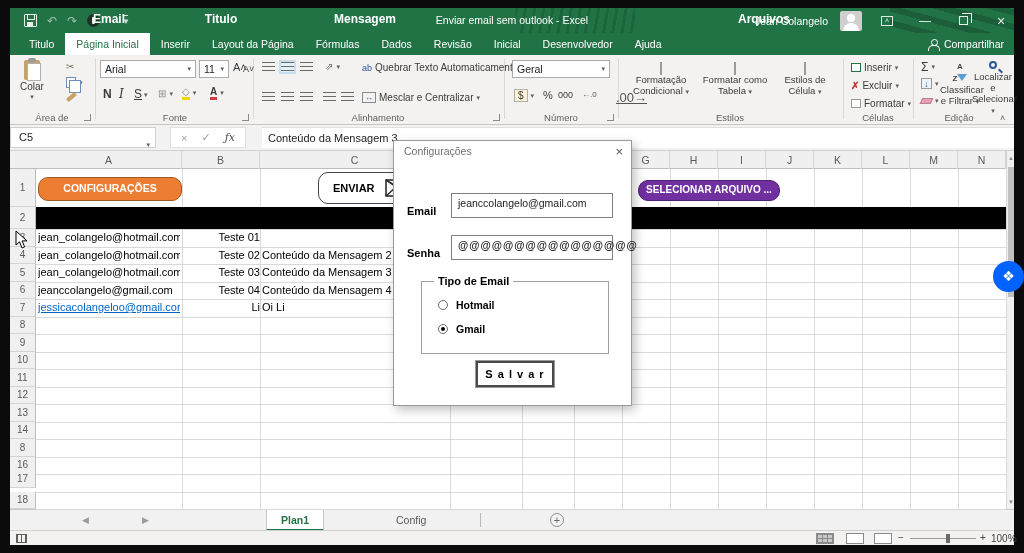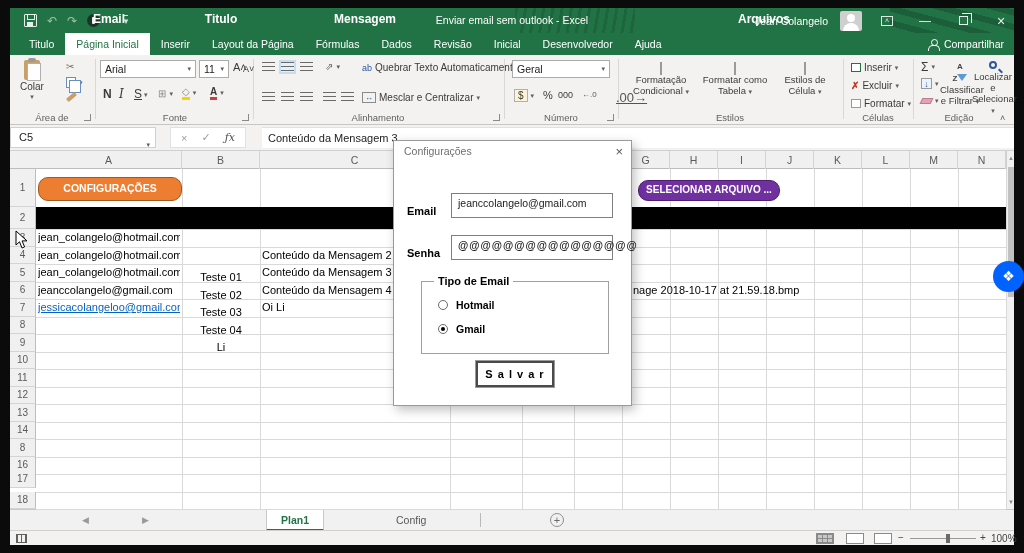--- a/index.html
+++ b/index.html
@@ -89,21 +89,21 @@
   #colhdrs { position:absolute; left:0; top:143px; width:1004px; height:18px; background:#f0f0f0; border-bottom:1px solid #bdbdbd; }
   .colhdr { position:absolute; top:0; height:18px; text-align:center; font-size:10.5px; color:#5a5a5a; line-height:18px; border-right:1px solid #d4d4d4; }
   .corner { position:absolute; left:0; top:143px; width:26px; height:18px; background:#f0f0f0; border-right:1px solid #bdbdbd; }
   .corner:after { content:""; position:absolute; right:2px; bottom:2px; border-left:9px solid transparent; border-bottom:9px solid #b5b5b5; }
   .rowhdr { position:absolute; left:0; width:26px; background:#f0f0f0; border-bottom:1px solid #d4d4d4; border-right:1px solid #bdbdbd; text-align:center; font-size:10px; color:#5a5a5a; display:flex; align-items:center; justify-content:center; }
   .vline { position:absolute; top:161px; width:1px; height:340px; background:#d9d9d9; z-index:1; }
   .hline { position:absolute; left:26px; width:970px; height:1px; background:#d9d9d9; z-index:1; }
   #gridbg { position:absolute; left:26px; top:161px; width:970px; height:340px; background:#fff; }
 
   .cell { position:absolute; height:17.5px; line-height:17.5px; font-size:11px; color:#000; z-index:2; white-space:nowrap; overflow:hidden; }
-  .cell.center { text-align:center;margin-top:40px; }
+  .cell.center { text-align:right; }
   .link { color:#0563C1; text-decoration:underline; }
 
   #header-row { position:absolute; left:26px; top:199px; width:970px; height:22px; background:#000; z-index:2; }
   .hdr-label { position:absolute; top:0; height:22px; line-height:22px; color:#fff; font-weight:bold; font-size:12px; text-align:center; }
 
   .sheet-btn { position:absolute; z-index:3; border-radius:10px; color:#fff; font-weight:bold; text-align:center; cursor:default; }
   #btn-config { left:28px; top:169px; width:144px; height:24px; background:#ED7D31; border:1.5px solid #9c5a23; font-size:10.5px; line-height:21px; }
   #btn-enviar { left:308px; top:164px; width:120px; height:32px; background:#fff; border:1.5px solid #44444f; color:#000; font-size:11px; z-index:3; display:flex; align-items:center; gap:10px; padding-left:14px; }
   #btn-selec { left:628px; top:172px; width:142px; height:21px; background:#7030A0; border:1.5px solid #4e1f73; font-size:10px; line-height:18px; }
 
@@ -443,27 +443,34 @@
   <div class="cell center" style="left:172px; width:78px; top:238.5px;">Teste 02</div>
   <div class="cell" style="left:252px; width:170px; top:238.5px;">Conteúdo da Mensagem 2</div>
 
   <div class="cell" style="left:28px; width:142px; top:256px;">jean_colangelo@hotmail.com</div>
   <div class="cell center" style="left:172px; width:78px; top:256px;">Teste 03</div>
   <div class="cell" style="left:252px; width:170px; top:256px;">Conteúdo da Mensagem 3</div>
 
   <div class="cell" style="left:28px; width:142px; top:273.5px;">jeanccolangelo@gmail.com</div>
   <div class="cell center" style="left:172px; width:78px; top:273.5px;">Teste 04</div>
   <div class="cell" style="left:252px; width:170px; top:273.5px;">Conteúdo da Mensagem 4</div>
-  <div class="cell" style="left:623px; width:200px; top:273.5px;">nage 2018-10-17 at 21.59.18.bmp</div>
 
   <div class="cell link" style="left:28px; width:142px; top:291px;">jessicacolangeloo@gmail.com</div>
   <div class="cell center" style="left:172px; width:78px; top:291px;">Li</div>
   <div class="cell" style="left:252px; width:170px; top:291px;">Oi Li</div>
 
   <div class="sheet-btn" id="btn-config">CONFIGURAÇÕES</div>
+  <div class="sheet-btn" id="btn-enviar">
+    <span style="font-weight:bold;">ENVIAR</span>
+    <svg width="30" height="18" viewBox="0 0 30 18">
+      <rect x="1" y="1" width="28" height="16" fill="#fff" stroke="#222" stroke-width="1.5"></rect>
+      <path d="M1 1 L15 10 L29 1" fill="none" stroke="#222" stroke-width="1.5"></path>
+      <path d="M1 17 L11 8 M29 17 L19 8" fill="none" stroke="#222" stroke-width="1.2"></path>
+    </svg>
+  </div>
   <div class="sheet-btn" id="btn-selec">SELECIONAR ARQUIVO ...</div>
 
   <div id="vscroll">
     <div class="varrow" style="top:0;">▲</div>
     <div id="vthumb"></div>
     <div class="varrow" style="bottom:0;">▼</div>
   </div>
 
   <div id="tabstrip">
     <span class="navarr" style="left:72px;">◀</span>

